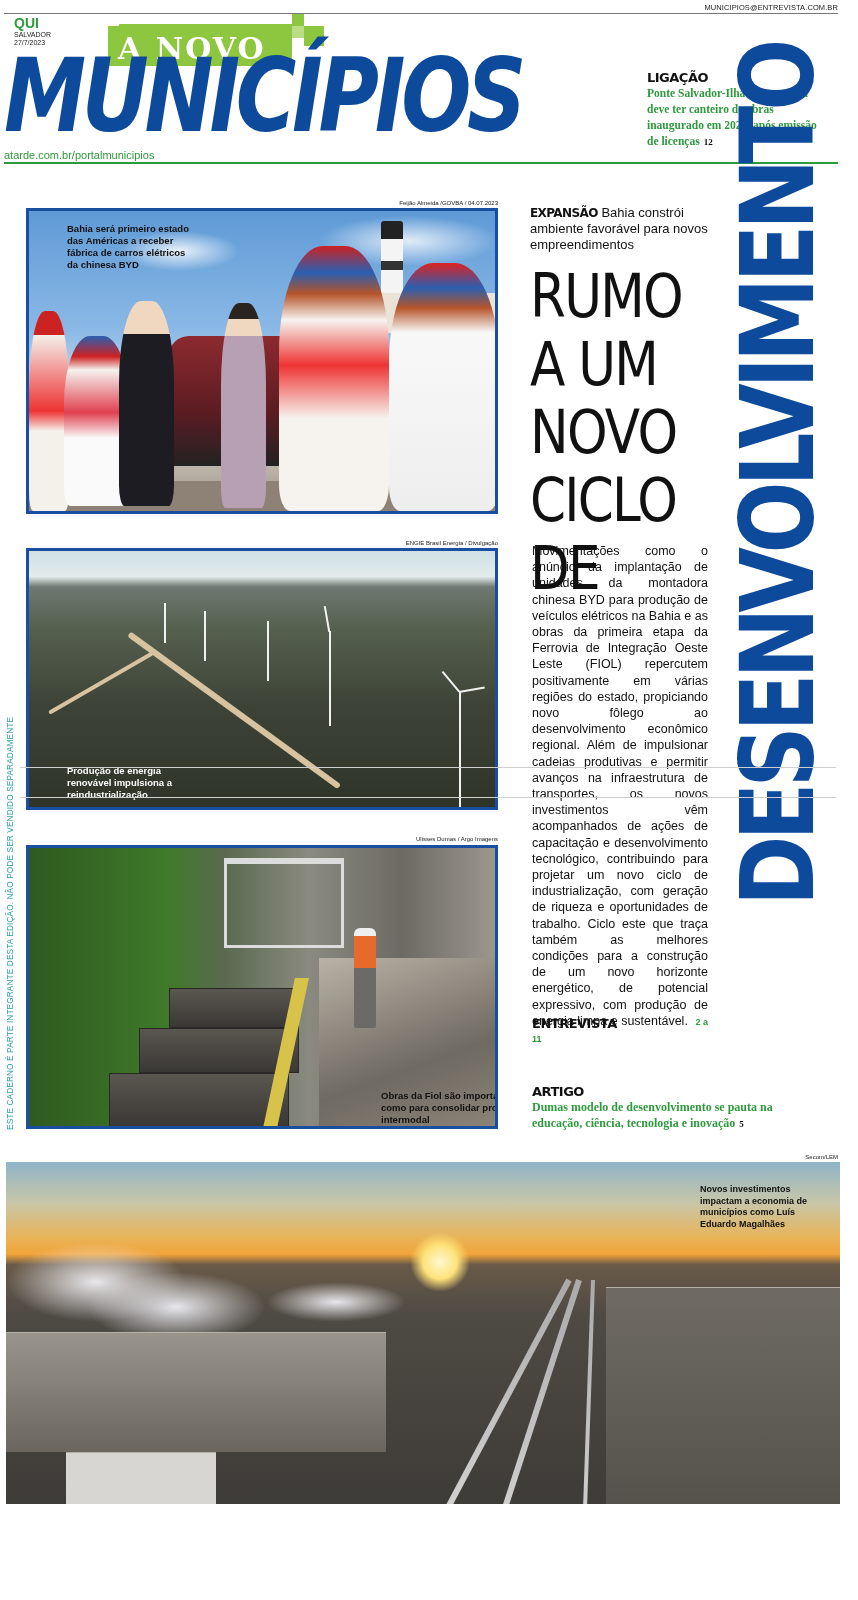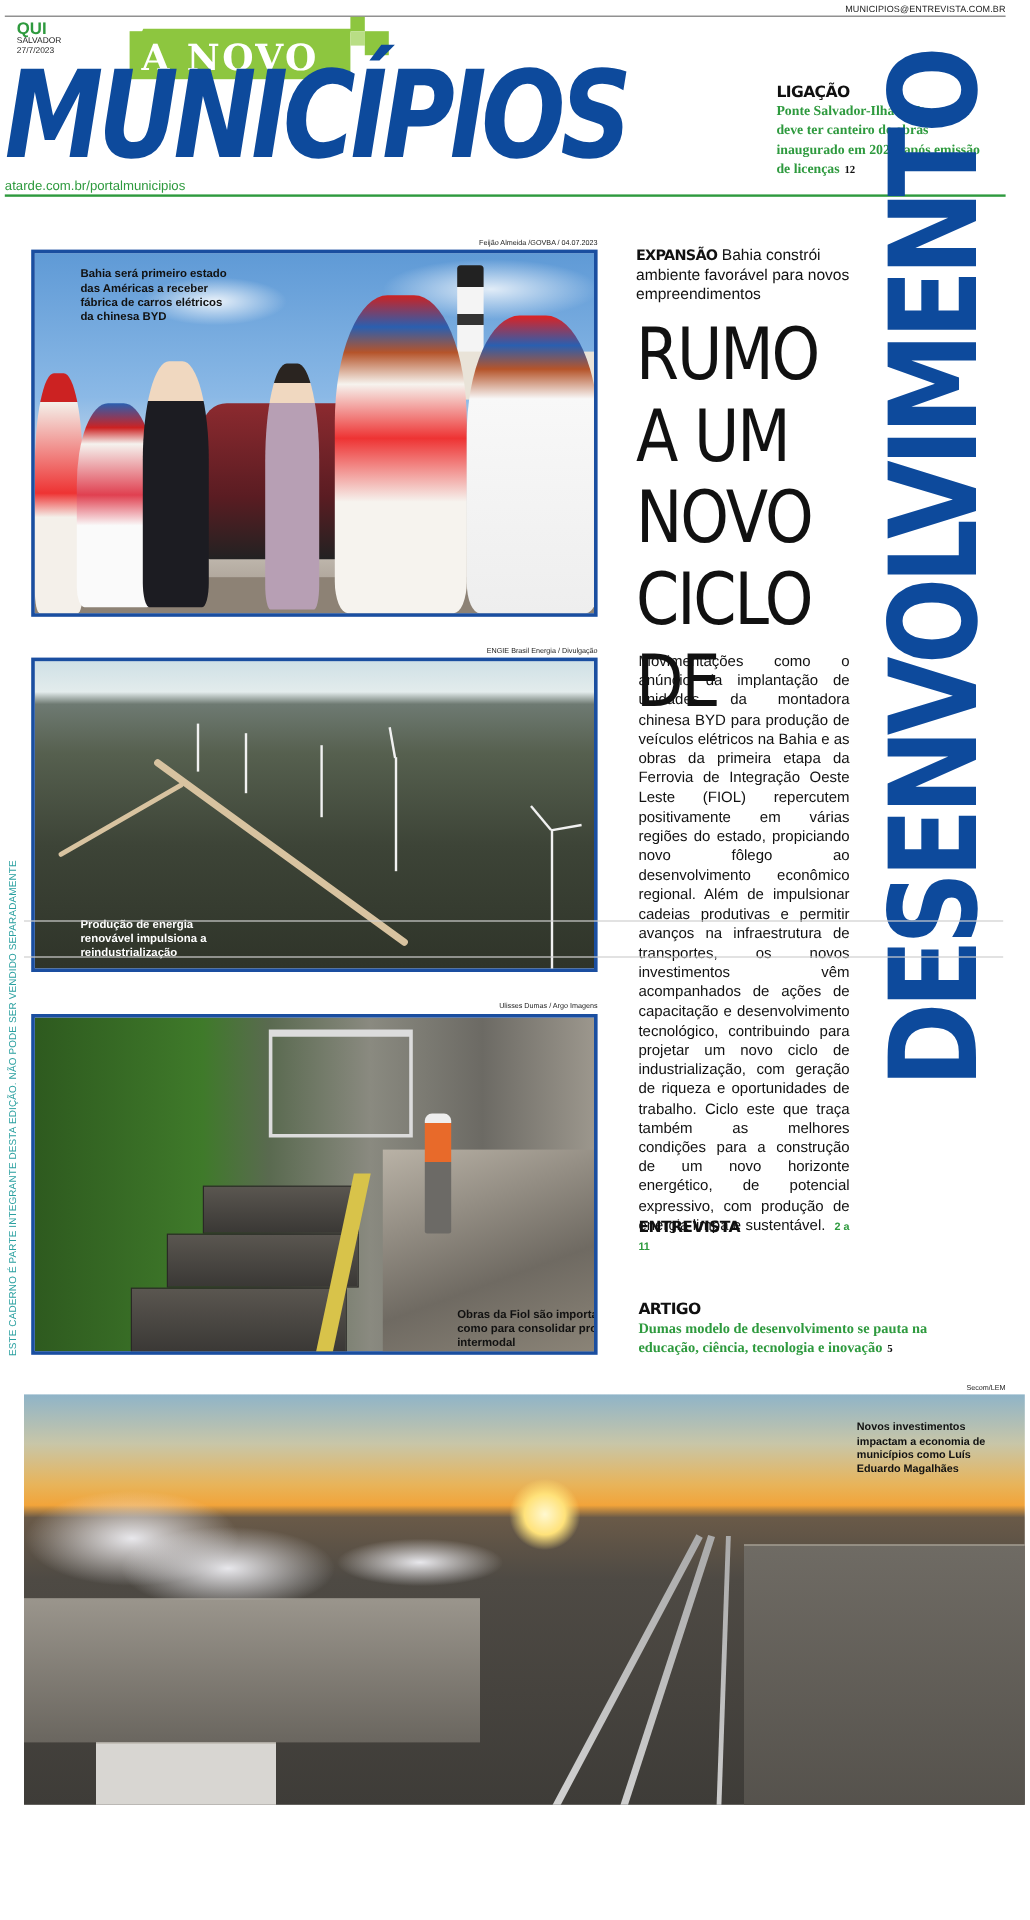--- a/index.html
+++ b/index.html
@@ -78,21 +78,21 @@
     .teaser-entrevista { left: 532px; top: 1016px; width: 270px; }
     .teaser-artigo { left: 532px; top: 1084px; width: 270px; }
     .teaser-entrevista .teaser-text, .teaser-artigo .teaser-text { font-size: 12px; line-height: 16px; }
 
     .side-note { left: 4px; top: 742px; width: 14px; height: 388px; }
     .side-note span { position: absolute; left: 0; top: 0; width: 388px; transform-origin: 0 0; transform: translate(0, 388px) rotate(-90deg); font-size: 8.3px; color: #2aa0a0; white-space: nowrap; line-height: 12px; letter-spacing: 0.1px; }
 
     .hline { left: 20px; width: 816px; height: 1px; background: #cfcfcf; }
 
     
-    .p4 { left: 20px; top: 1162px; width: 834px; height: 342px; overflow: hidden;
+    .p4 { left: 6px; top: 1162px; width: 834px; height: 342px; overflow: hidden;
       background: linear-gradient(180deg, #8fb4c8 0%, #c8c6a8 12%, #e8b45a 22%, #f2a43a 27%, #6a5a48 30%, #4e4a44 45%, #3e3c38 100%); }
     .p4 .sun { position:absolute; left: 404px; top: 70px; width: 60px; height: 60px; border-radius: 50%; background: radial-gradient(circle, #fff8d0 0%, #ffe27a 40%, rgba(255,180,60,0) 70%); }
     .p4 .smoke { position:absolute; border-radius: 50%; background: radial-gradient(ellipse, rgba(240,240,245,0.95), rgba(220,220,230,0) 70%); }
     .p4 .highway { position:absolute; left: 400px; top: 118px; width: 6px; height: 330px; background: linear-gradient(180deg,#aaa,#ddd); transform-origin: top center; }
     .p4 .roofs { position:absolute; background: #8e8a84; border-top: 1px solid #b6b1a8; }
   </style>
 </head>
 <body>
 
 <div class="abs top-rule"></div>

